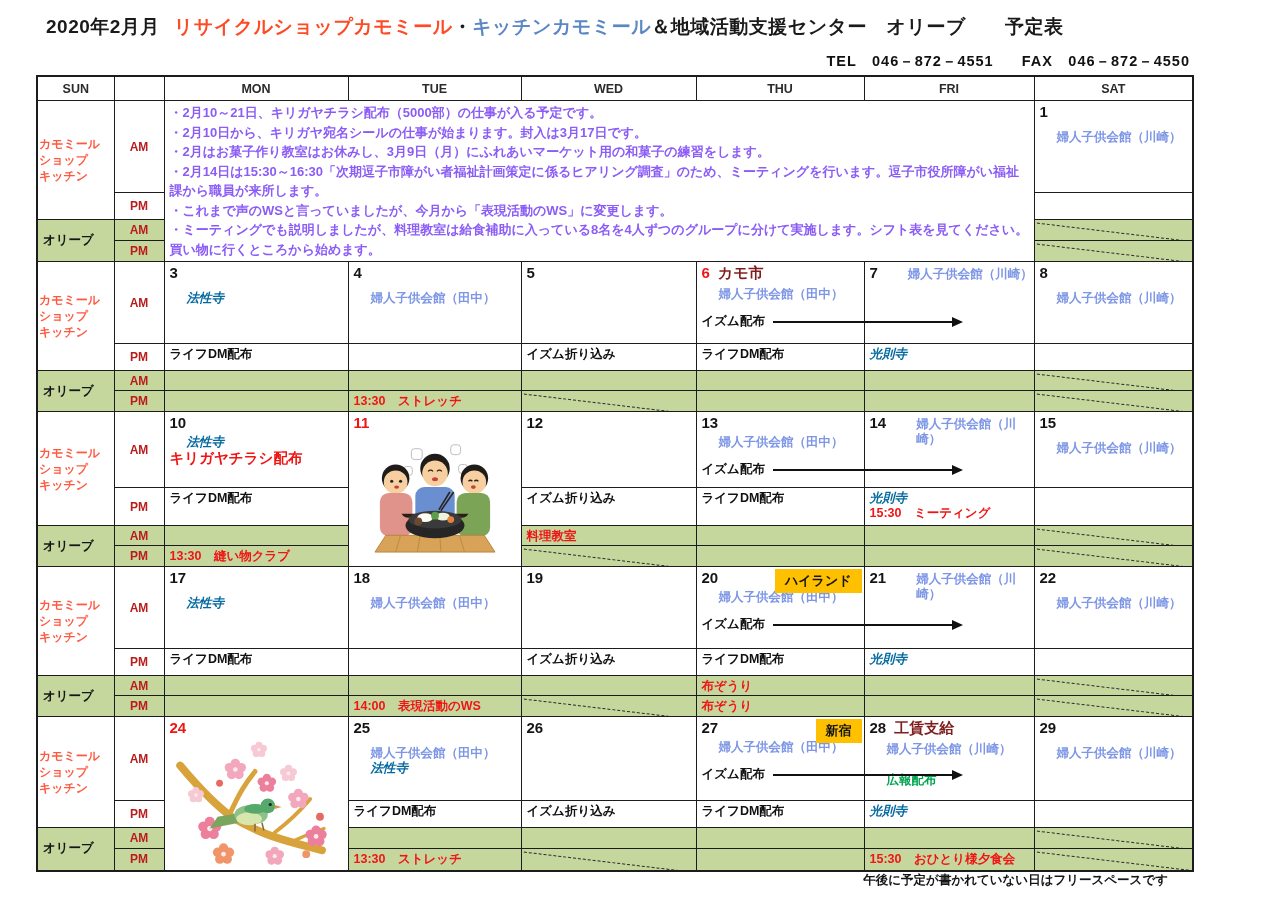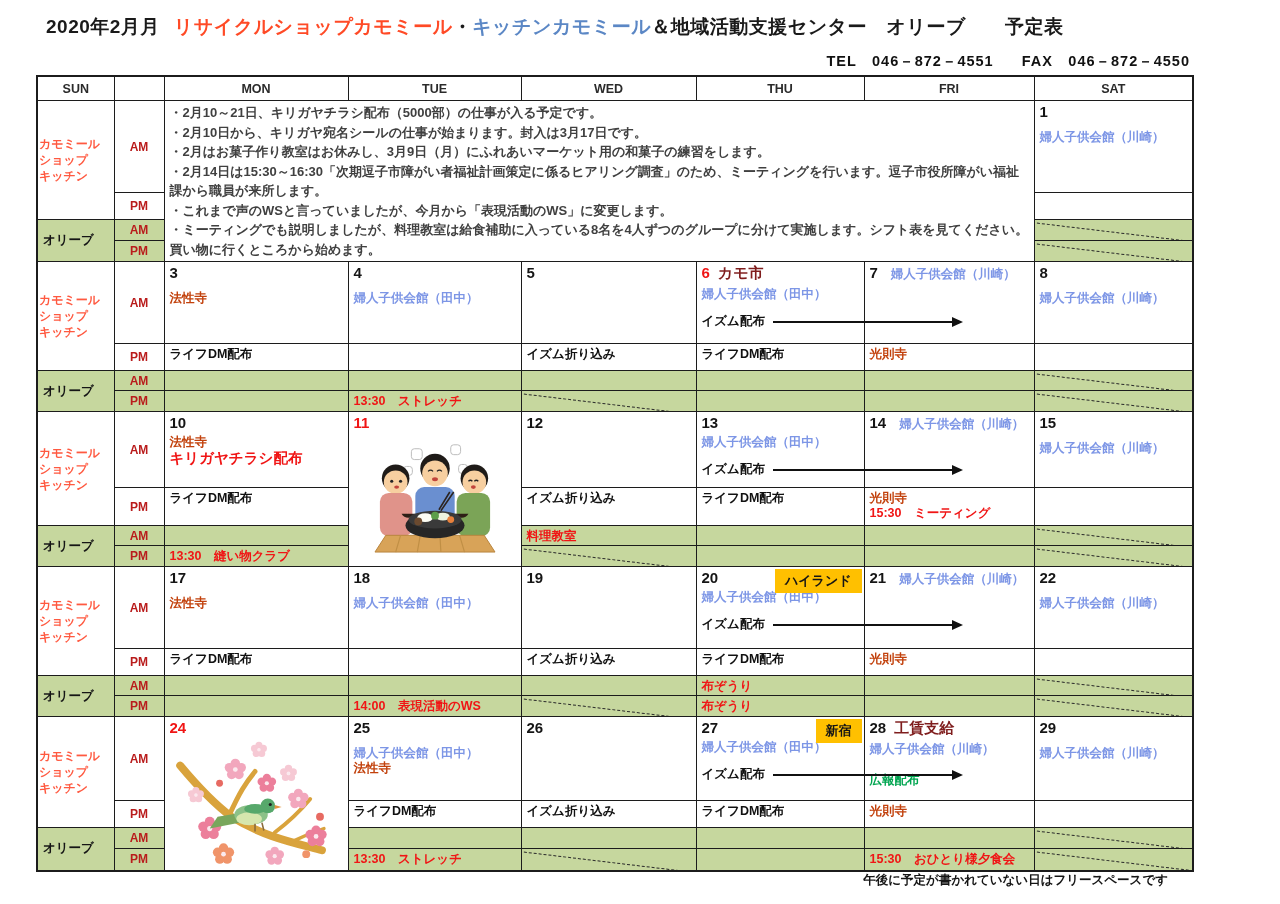--- a/index.html
+++ b/index.html
@@ -16,29 +16,29 @@
   table.cal{border:2px solid #1c1c1c;}
   td{border:1px solid #1c1c1c;padding:0;vertical-align:top;overflow:visible;}
   tr.hd td{text-align:center;vertical-align:middle;font-size:12.5px;color:#2b2b2b;height:23px;}
   td.hsun{color:#f01515;} td.hsat{color:#4d7cc0;}
   .green{background:#c6d79e;}
   td.ampm{color:#b91c1c;text-align:center;vertical-align:middle;font-size:12px;}
   td.slabel{vertical-align:middle;}
   .klabel{color:#ff5940;font-size:12px;line-height:16px;padding-left:1px;white-space:pre-line;}
   .olabel{color:#151515;font-size:12.5px;padding-left:5px;}
   td.notes{padding:2px 3px 0 5px;}
-  td.notes div{font-size:13px;line-height:19.5px;color:#404040;}
+  td.notes div{font-size:13px;line-height:19.5px;color:#8b5cf6;}
   .dnum{font-size:15px;line-height:17px;padding:2px 0 0 5px;color:#151515;}
   .dnum.red{color:#f01515;}
   .dnumline{display:flex;align-items:baseline;gap:8px;padding:2px 0 0 5px;}
   .dnumline .dnum{padding:0;}
-  .loc{font-size:12.5px;line-height:15px;padding-left:5px;}
+  .loc{font-size:12.5px;line-height:15px;padding-left:22px;}
   .gap{margin-top:10px;}
   .sgap{margin-top:4px;}
-  .blue{color:#7d96e6;} .purple{color:#c2410c;} .redtx{color:#f01515;} .grntx{color:#00a550;}
+  .blue{color:#7d96e6;} .purple{color:#0369a1;font-style:italic;} .redtx{color:#f01515;} .grntx{color:#00a550;}
   .evred{color:#7f1d1d;font-size:15px;}
   .bigred{color:#f01515;font-size:14.5px;line-height:17px;padding-left:5px;}
   td.pmc{font-size:12.5px;line-height:15px;padding:3px 2px 0 5px;}
   td.rel{position:relative;}
   .izline{position:relative;font-size:12.5px;line-height:15px;padding-left:5px;margin-top:12px;}
   .arrow{position:absolute;left:76px;top:7px;width:188px;height:0;border-top:2px solid #111;z-index:6;}
   .arrow:after{content:"";position:absolute;right:-2px;top:-6px;width:0;height:0;border-left:11px solid #111;border-top:5px solid transparent;border-bottom:5px solid transparent;}
   .badge{position:absolute;top:2px;right:2px;background:#ffc000;color:#151515;font-size:13px;padding:3px 10px;z-index:4;}
   td.diag{position:relative;overflow:hidden;}
   .dline{position:absolute;left:-3px;top:2px;width:110%;border-top:1.5px dashed #2a2a2a;transform:rotate(6.8deg);transform-origin:0 0;}

